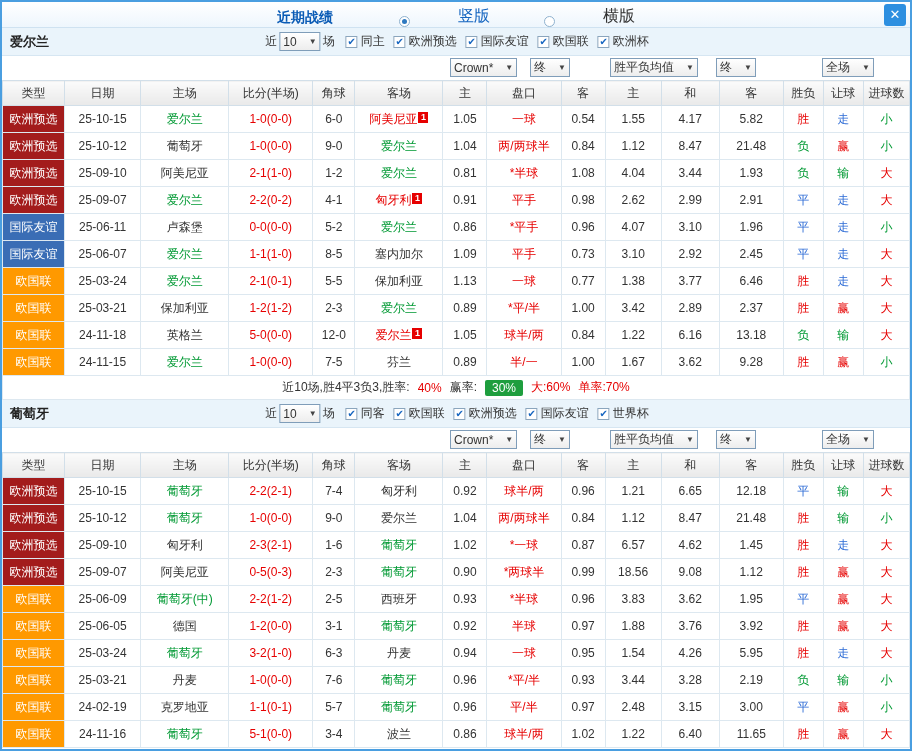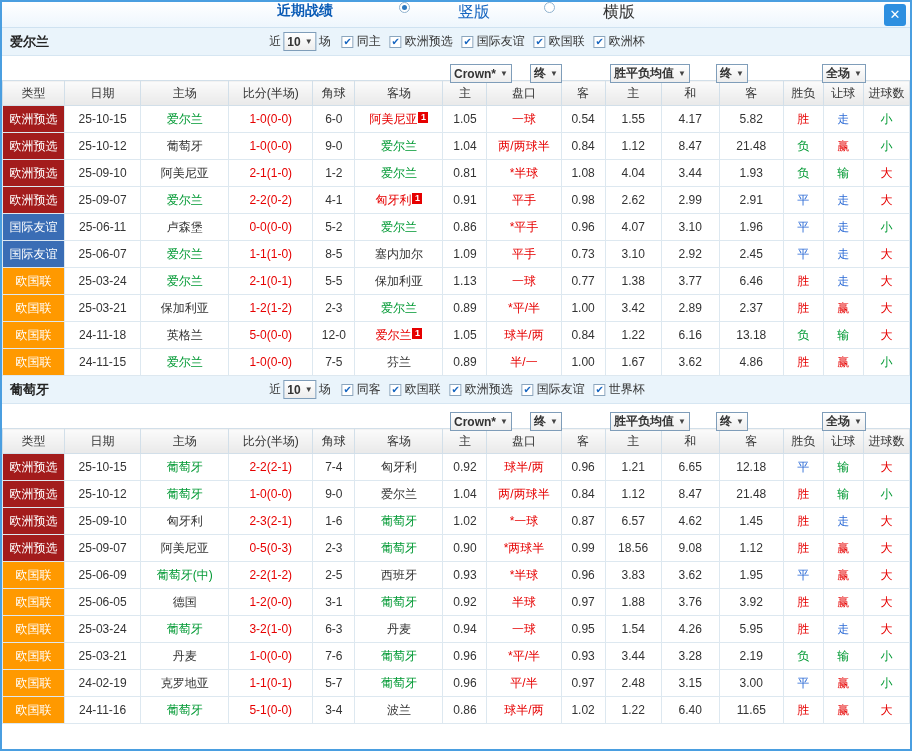--- a/index.html
+++ b/index.html
@@ -4,21 +4,21 @@
 <style>
   * { box-sizing: border-box; }
   body {
     margin: 0; width: 912px; height: 751px; overflow: hidden;
     font-family: "Liberation Sans", "DejaVu Sans", sans-serif;
     font-size: 12px; color: #333; background: #fff;
   }
   .window { width: 912px; height: 751px; border: 2px solid #4a9ee0; overflow: hidden; background:#fff; }
 
   
-  .titlebar { height: 26px; position: relative; display:flex; align-items:flex-start; justify-content:center;
+  .titlebar { height: 26px; position: relative; display:flex; align-items:flex-end; justify-content:center;
     background: linear-gradient(#ffffff, #eef6fd); border-bottom: 1px solid #cfe2f1; gap: 44px; }
   .title { font-weight: bold; color: #0a5bb5; font-size: 14px; margin-right: 12px; }
   .radio { width: 11px; height: 11px; border: 1px solid #8fb2cf; border-radius: 50%; display:inline-block;
     background:#fff; position:relative; margin: 0 4px 0 10px; }
   .radio.on::after { content:""; position:absolute; left:2px; top:2px; width:5px; height:5px; border-radius:50%; background:#2d79c0; }
   .opt-label { font-size: 16px; }
   .opt-label.vlabel { color:#1565c0; }
   .close-btn { position:absolute; right:4px; top:2px; width:22px; height:22px; background:#2d8fe0; color:#fff;
     text-align:center; line-height:22px; font-size:13px; border-radius:3px; cursor:pointer; }
 
@@ -26,25 +26,25 @@
   .section-head { height: 28px; position: relative; display:flex; align-items:center;
     background:#eaf4fb; border-bottom:1px solid #d6e6f2; padding:0 8px; }
   .team-name { font-weight: bold; font-size: 13px; color:#222; }
   .head-controls { position:absolute; left:50%; transform:translateX(-50%); display:flex; align-items:center; white-space:nowrap; }
   .head-controls > span { margin: 0 2px; }
   .cb-item { display:inline-flex; align-items:center; margin-left:9px; cursor:pointer; }
   .cb { width:12px; height:12px; border:1px solid #8aa5bd; background:#fff; display:inline-flex;
     align-items:center; justify-content:center; font-size:10px; color:#1565c0; margin-right:3px; line-height:1; }
 
   
-  .dd { display:inline-flex; align-items:center; gap:4px; height:19px; padding:0 3px;
-    border:1px solid #7f9db9; background:linear-gradient(#ffffff,#ededed); cursor:pointer; font-size:12px;font-weight:bold; }
+  .dd { display:inline-flex; align-items:center; gap:12px; height:19px; padding:0 3px;
+    border:1px solid #7f9db9; background:linear-gradient(#ffffff,#ededed); cursor:pointer; font-size:12px; }
   .dd .arr { font-size:8px; color:#444; }
   .filter-bar { height:24px; position:relative; background:#fff; }
-  .filter-bar .dd { position:absolute; top:8px; }
+  .filter-bar .dd { position:absolute; top:2px; }
   .dd-company { left:448px; }
   .dd-f1 { left:528px; }
   .dd-avg { left:608px; }
   .dd-f2 { left:714px; }
   .dd-scope { left:820px; }
 
   
   table { width:100%; border-collapse:collapse; table-layout:fixed; }
   th { height:25px; background:linear-gradient(#fbfbfb,#e9e9e9); border:1px solid #d2dfe9;
     font-weight:normal; color:#333; font-size:12px; padding:0; }
@@ -349,28 +349,36 @@
     <td>24-11-15</td>
     <td><span class="c-green">爱尔兰</span></td>
     <td class="c-red">1-0(0-0)</td>
     <td>7-5</td>
     <td><span>芬兰</span></td>
     <td>0.89</td>
     <td class="c-red">半/一</td>
     <td>1.00</td>
     <td>1.67</td>
     <td>3.62</td>
-    <td>4.86</td>
+    <td>9.28</td>
     <td class="c-red">胜</td>
     <td class="c-red">赢</td>
     <td class="c-green">小</td>
   </tr>
         </tbody>
     </table>
 
+    <div class="summary">
+      <span>近10场,胜4平3负3,胜率:</span>
+      <span class="c-red">40%</span>
+      <span>赢率:</span>
+      <span class="badge-green">30%</span>
+      <span class="c-red">大:60%</span>
+      <span class="c-red">单率:70%</span>
+    </div>
   </div>
 
   <div class="section">
     <div class="section-head">
       <span class="team-name">葡萄牙</span>
       <div class="head-controls">
         <span>近</span>
         <div class="dd">
           <span>10</span>
           <span class="arr">▼</span>

